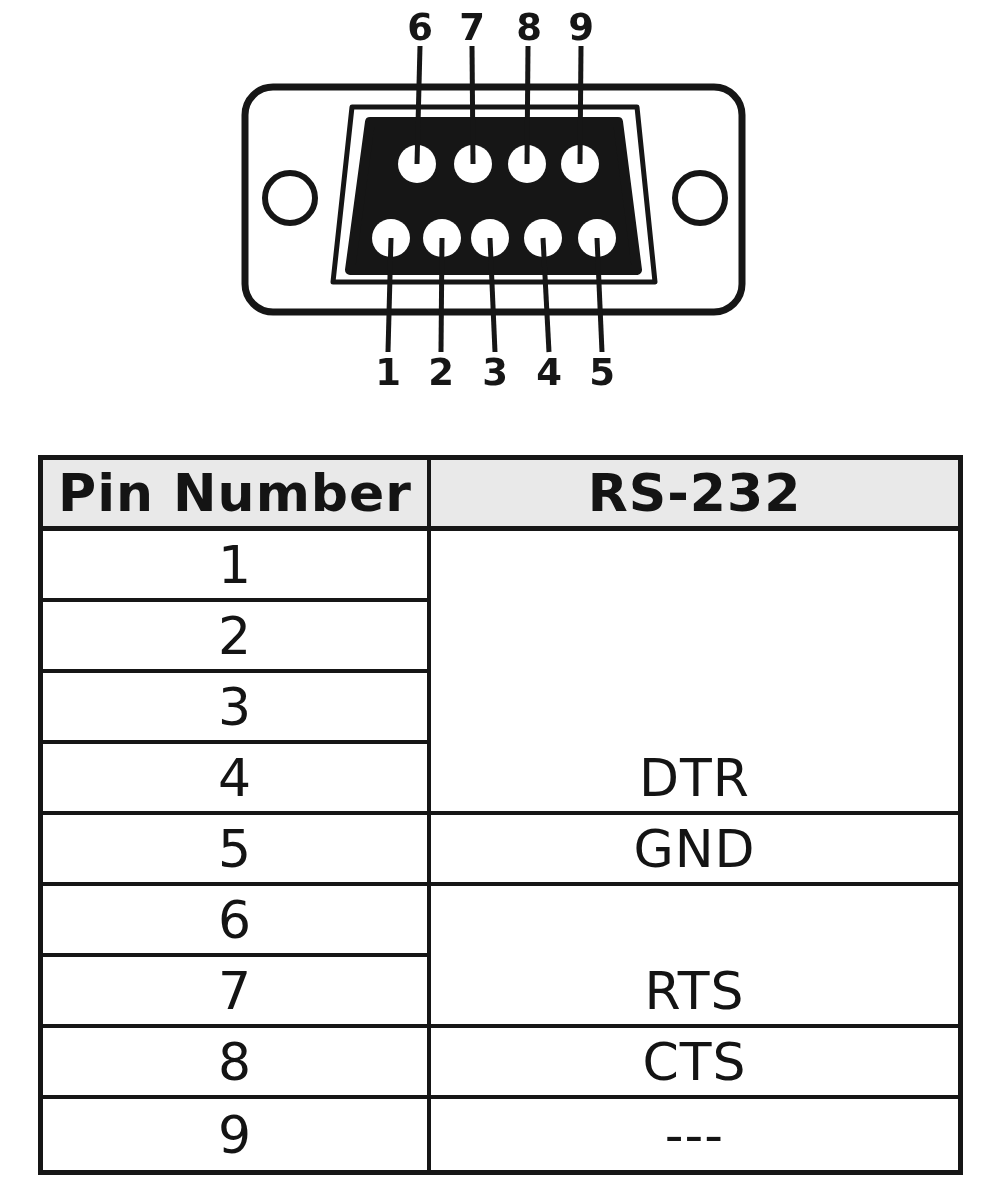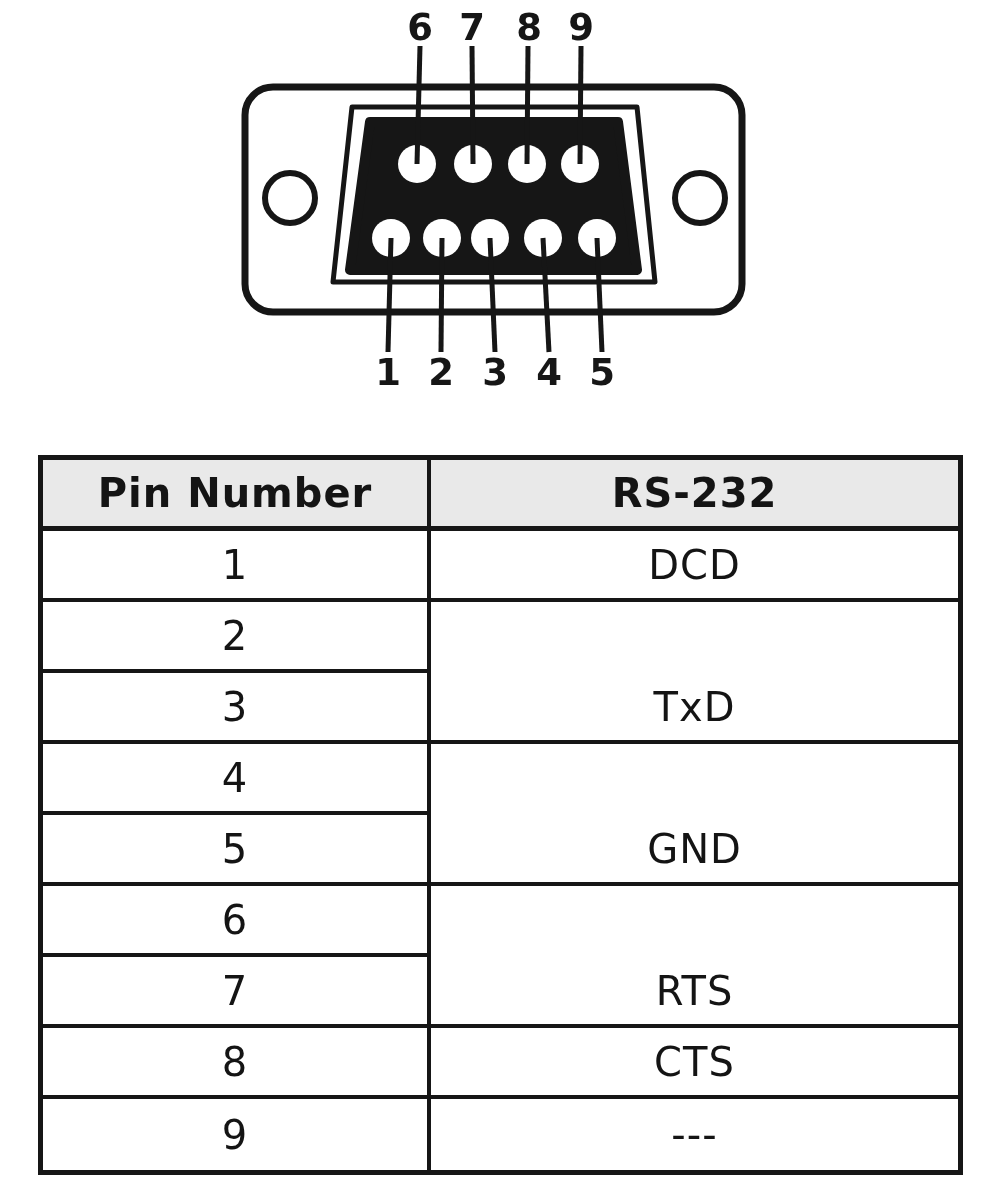--- a/index.html
+++ b/index.html
@@ -10,21 +10,21 @@
   .connector-svg{position:absolute;left:0;top:0;}
   .pin-label{font-family:"DejaVu Sans","Liberation Sans",sans-serif;
              font-size:37px;font-weight:bold;fill:#161616;text-anchor:middle;}
 
   
   .ptable{position:absolute;left:38px;top:455px;width:915px;height:710px;
           border:5px solid #161616;background:#ffffff;
           display:grid;grid-template-rows:repeat(10,1fr);}
   .trow{display:grid;grid-template-columns:388px 1fr;}
   .cell{display:flex;align-items:center;justify-content:center;
-        font-size:40px;color:#141414;border-bottom:4px solid #161616;
+        font-size:52px;color:#141414;border-bottom:4px solid #161616;
         box-sizing:border-box;letter-spacing:1px;}
   .c1{border-right:4px solid #161616;}
   .header .cell{background:#e9e9e9;font-weight:bold;border-bottom:5px solid #161616;}
   .trow:last-child .cell{border-bottom:none;}
 </style>
 </head>
 <body>
 
 <div class="canvas">
 
@@ -73,31 +73,30 @@
     <text class="pin-label" x="602" y="385">5</text>
   </svg>
 
   <div class="ptable">
     <div class="trow header">
       <div class="cell c1">Pin Number</div>
       <div class="cell">RS-232</div>
     </div>
     <div class="trow">
       <div class="cell c1">1</div>
-      <div class="cell">DCD</div>
     </div>
     <div class="trow">
       <div class="cell c1">2</div>
     </div>
     <div class="trow">
       <div class="cell c1">3</div>
-      <div class="cell">TxD</div>
     </div>
     <div class="trow">
       <div class="cell c1">4</div>
+      <div class="cell">DTR</div>
     </div>
     <div class="trow">
       <div class="cell c1">5</div>
       <div class="cell">GND</div>
     </div>
     <div class="trow">
       <div class="cell c1">6</div>
     </div>
     <div class="trow">
       <div class="cell c1">7</div>

